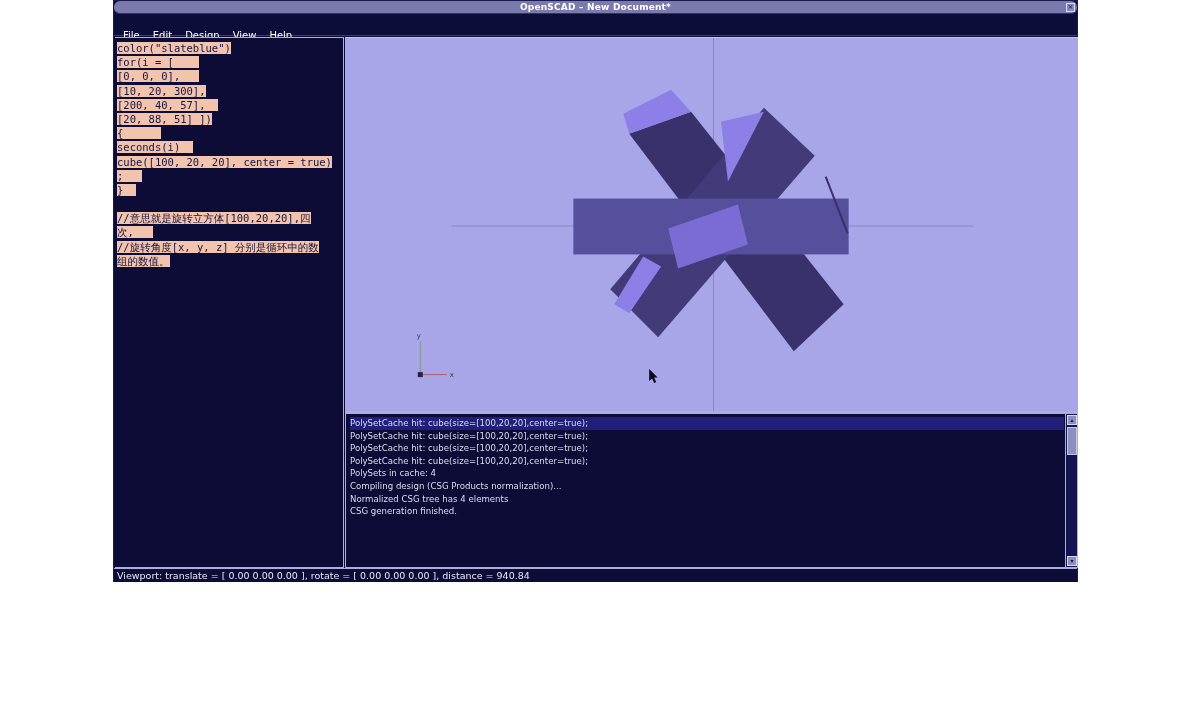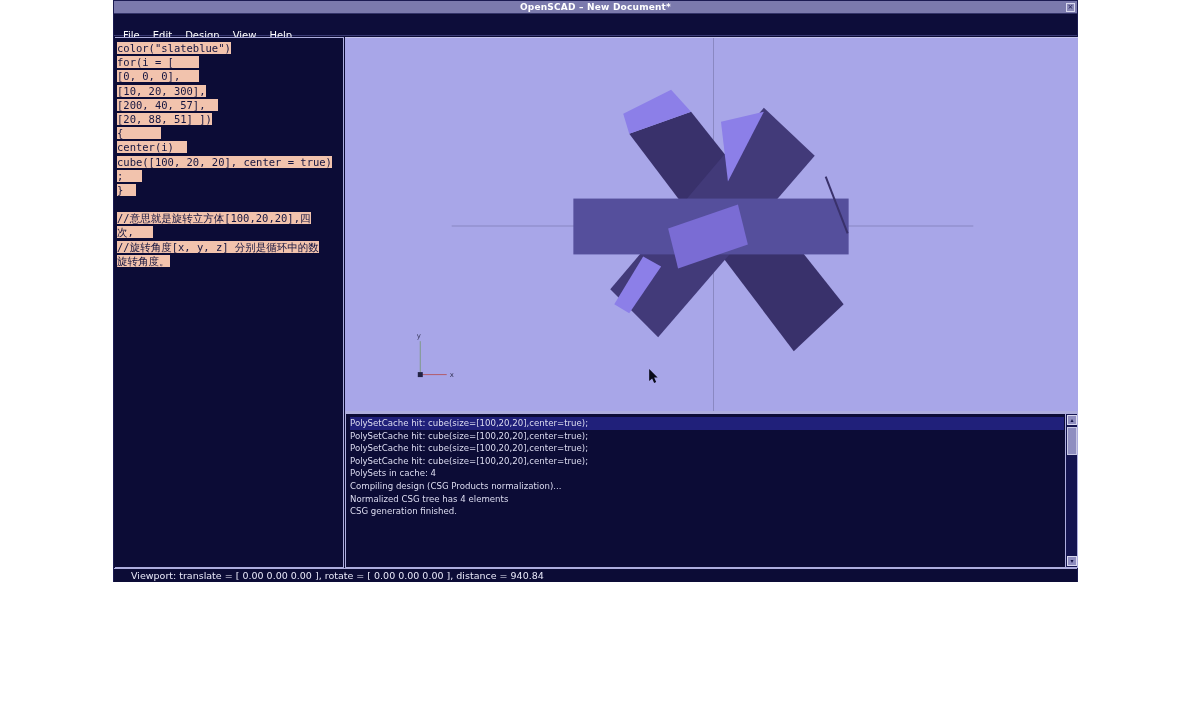--- a/index.html
+++ b/index.html
@@ -8,21 +8,21 @@
     font-family:"DejaVu Sans", sans-serif; overflow:hidden;
   }
   .window {
     position:absolute; left:113px; top:0; width:965px; height:582px;
     background:#0c0c36; border:1px solid #1b1b52;
   }
   
   .titlebar {
     position:absolute; left:0; top:0; width:100%; height:13px;
     background:#7b7aad; border-bottom:1px solid #34346a;
-    display:flex; align-items:center; justify-content:center;
+    display:flex; align-items:center; justify-content:center;border-radius:6px;
   }
   .titlebar .title {
     color:#ffffff; font-size:9px; font-weight:bold; letter-spacing:.2px;
     line-height:12px;
   }
   .close-btn {
     position:absolute; right:2px; top:2px; width:9px; height:9px;
     background:#8a89b8; border:1px solid #d8d8ee; color:#15154a;
     font-size:7px; line-height:7px; text-align:center; cursor:default;
   }
@@ -77,21 +77,21 @@
   .sb-up { top:1px; }
   .sb-down { bottom:1px; }
   .sb-thumb {
     position:absolute; left:1px; top:13px; width:10px; height:28px;
     background:#8f8ec0; border:1px solid #c8c8e4;
   }
   
   .statusbar {
     position:absolute; left:0; top:567px; width:100%; height:14px;
     background:#0c0c36; border-top:1px solid #aeaede;
-    display:flex; align-items:center; padding-left:17px;
+    display:flex; align-items:center; padding-left:3px;
   }
   .statusbar .status-text { color:#e8e8f8; font-size:9.5px; white-space:pre; }
 </style>
 </head>
 <body>
 
 <div class="window">
 
   <div class="titlebar">
     <span class="title">OpenSCAD – New Document*</span>
@@ -107,29 +107,29 @@
     </div>
 
   <div class="editor">
       <div class="code-line"><span class="sel">color("slateblue")</span></div>
       <div class="code-line"><span class="sel">for(i = [    </span></div>
       <div class="code-line"><span class="sel">[0, 0, 0],   </span></div>
       <div class="code-line"><span class="sel">[10, 20, 300],</span></div>
       <div class="code-line"><span class="sel">[200, 40, 57],  </span></div>
       <div class="code-line"><span class="sel">[20, 88, 51] ])</span></div>
       <div class="code-line"><span class="sel">{      </span></div>
-      <div class="code-line"><span class="sel">center(i)  </span></div>
+      <div class="code-line"><span class="sel">seconds(i)  </span></div>
       <div class="code-line"><span class="sel">cube([100, 20, 20], center = true)</span></div>
       <div class="code-line"><span class="sel">;   </span></div>
       <div class="code-line"><span class="sel">}  </span></div>
       <div class="code-line"><span class="sel"></span></div>
       <div class="code-line"><span class="sel">//意思就是旋转立方体[100,20,20],四</span></div>
       <div class="code-line"><span class="sel">次,   </span></div>
       <div class="code-line"><span class="sel">//旋转角度[x, y, z] 分别是循环中的数</span></div>
-      <div class="code-line"><span class="sel">旋转角度。</span></div>
+      <div class="code-line"><span class="sel">组的数值。</span></div>
     </div>
 
   <div class="right-col">
 
     <svg class="viewport3d" viewBox="0 0 733 374" width="733" height="374">
 
       <line x1="368.5" y1="0" x2="368.5" y2="374" stroke-width="1" stroke="#8a88c2"></line>
       <line x1="106" y1="188.5" x2="629" y2="188.5" stroke-width="1" stroke="#8a88c2"></line>
 
       <polygon points="284,96 346,74 499,267 449,314" fill="#39316b"></polygon>

